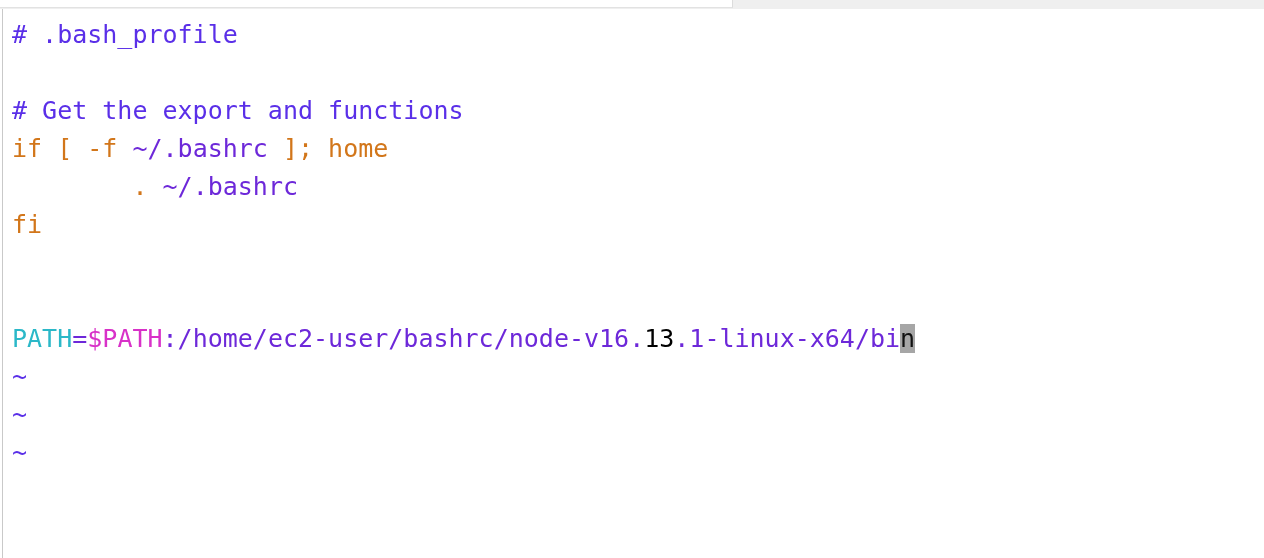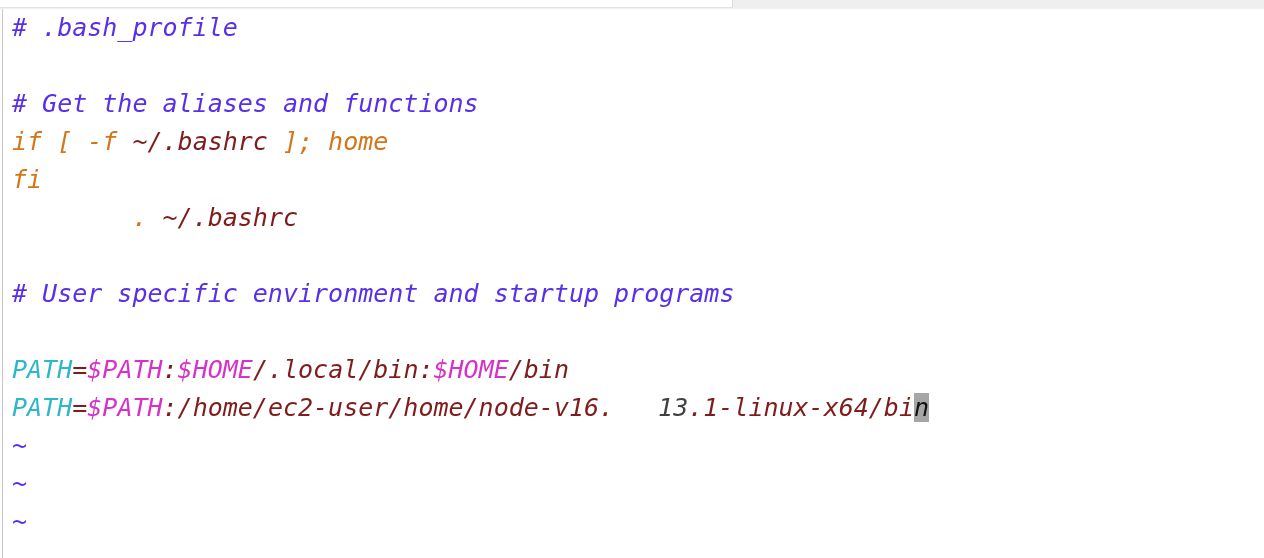--- a/index.html
+++ b/index.html
@@ -53,46 +53,45 @@
     position: absolute;
     top: 9px; left: 0px;
     width: 3px;
     height: 110px;
     background: #ffffff;
   }
 
   
   #editor {
     position: absolute;
-    top: 9px;
+    top: 16px;
     left: 3px;
     width: 1261px;
     height: 403px;
     background: #ffffff;
-    font-style: italic;
   }
 
   .code-line {
     position: relative;
     height: 38px;
     line-height: 38px;
     white-space: pre;
     font-size: 25px;
     letter-spacing: 0px;
     padding-left: 9px;
     font-family: "DejaVu Sans Mono", monospace;
   }
 
   .tok        { white-space: pre; }
   .t-comment  { color: #5a2fe8; }
   .t-keyword  { color: #d2761a; }
   .t-var      { color: #2bb8c8; }
   .t-expand   { color: #d831c8; }
-  .t-plain    { color: #7f1d1d; }
-  .t-number   { color: #404040; margin-left: 44px; }
+  .t-plain    { color: #6d28d9; }
+  .t-number   { color: #000000; }
   .t-tilde    { color: #5a2fe8; }
 
   
   .cursor {
     background: #a6a6a6;
     color: #111111;
     white-space: pre;
   }
 
   .blank { height: 38px; }
@@ -105,25 +104,23 @@
 </div>
 
 <div id="gutter-rail">
   <div id="gutter-thumb"></div>
 </div>
 <div id="gutter-rail-line"></div>
 
 <div id="editor">
     <div class="code-line"><span class="tok t-comment"># .bash_profile</span></div>
     <div class="code-line blank">&nbsp;</div>
-    <div class="code-line"><span class="tok t-comment"># Get the aliases and functions</span></div>
+    <div class="code-line"><span class="tok t-comment"># Get the export and functions</span></div>
     <div class="code-line"><span class="tok t-keyword">if [ -f </span><span class="tok t-plain">~/.bashrc</span><span class="tok t-keyword"> ]; home</span></div>
+    <div class="code-line"><span class="tok t-plain">        </span><span class="tok t-keyword">.</span><span class="tok t-plain"> ~/.bashrc</span></div>
     <div class="code-line"><span class="tok t-keyword">fi</span></div>
-    <div class="code-line"><span class="tok t-plain">        </span><span class="tok t-keyword">.</span><span class="tok t-plain"> ~/.bashrc</span></div>
     <div class="code-line blank">&nbsp;</div>
-    <div class="code-line"><span class="tok t-comment"># User specific environment and startup programs</span></div>
     <div class="code-line blank">&nbsp;</div>
-    <div class="code-line"><span class="tok t-var">PATH</span><span class="tok t-plain">=</span><span class="tok t-expand">$PATH</span><span class="tok t-plain">:</span><span class="tok t-expand">$HOME</span><span class="tok t-plain">/.local/bin:</span><span class="tok t-expand">$HOME</span><span class="tok t-plain">/bin</span></div>
-    <div class="code-line"><span class="tok t-var">PATH</span><span class="tok t-plain">=</span><span class="tok t-expand">$PATH</span><span class="tok t-plain">:/home/ec2-user/home/node-v16.</span><span class="tok t-number">13</span><span class="tok t-plain">.1-linux-x64/bi</span><span class="tok cursor">n</span></div>
+    <div class="code-line"><span class="tok t-var">PATH</span><span class="tok t-plain">=</span><span class="tok t-expand">$PATH</span><span class="tok t-plain">:/home/ec2-user/bashrc/node-v16.</span><span class="tok t-number">13</span><span class="tok t-plain">.1-linux-x64/bi</span><span class="tok cursor">n</span></div>
     <div class="code-line"><span class="tok t-tilde">~</span></div>
     <div class="code-line"><span class="tok t-tilde">~</span></div>
     <div class="code-line"><span class="tok t-tilde">~</span></div>
   </div>
 
 </body></html>

